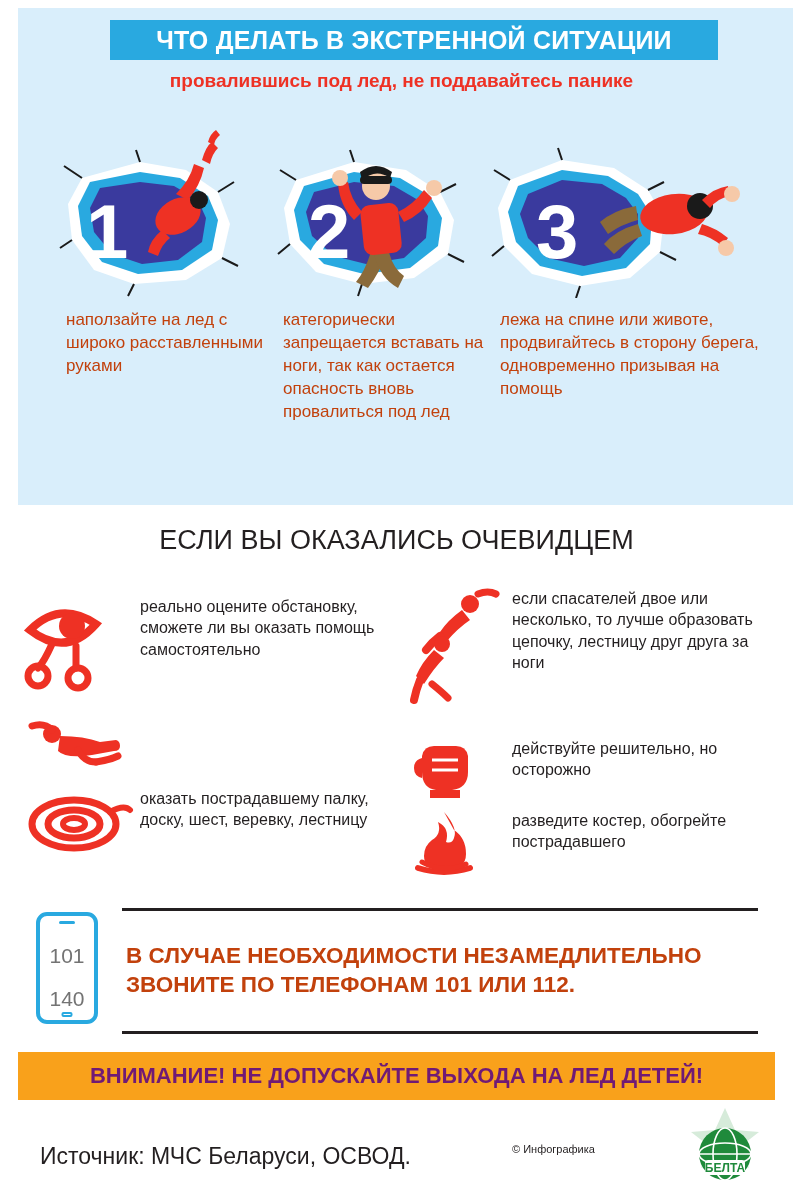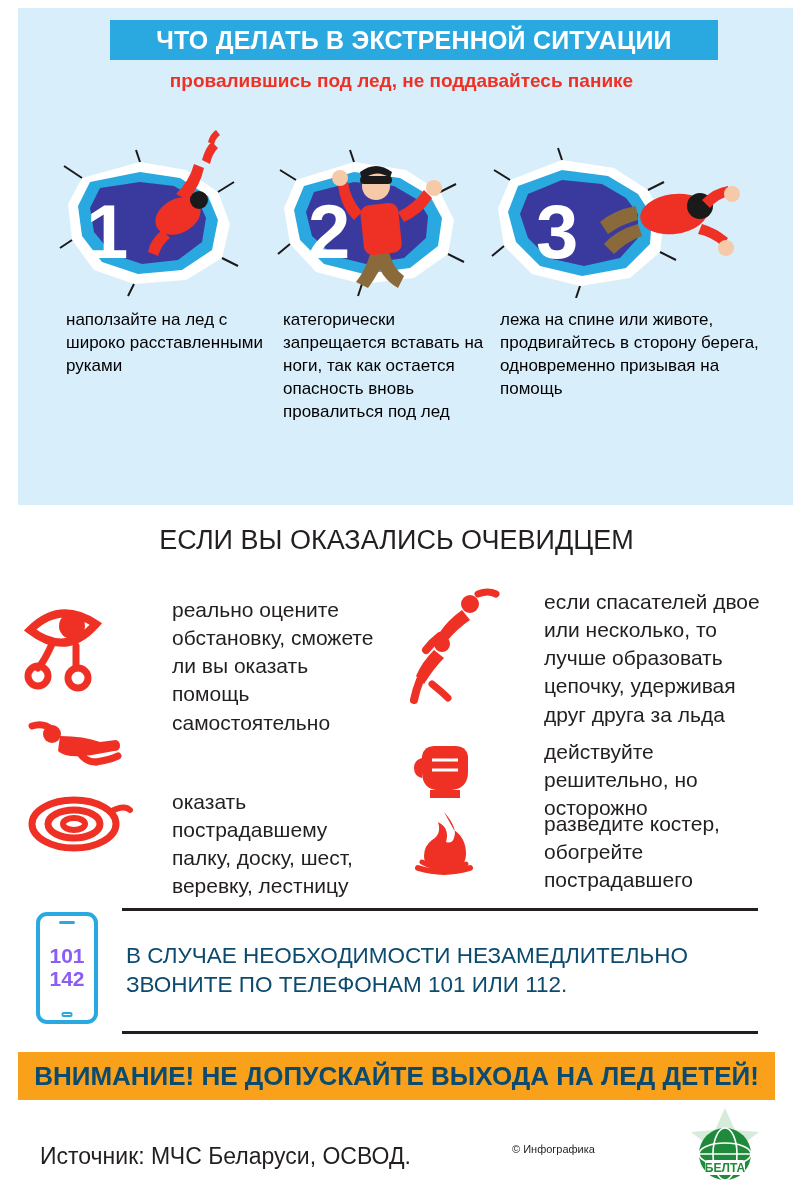--- a/index.html
+++ b/index.html
@@ -88,21 +88,21 @@
   .cols {
     position: absolute;
     top: 300px;
     left: 0;
     width: 757px;
   }
   .col {
     position: absolute;
     font-size: 17px;
     line-height: 1.36;
-    color: #000000;
+    color: #c2410c;
   }
   .col-1 { left: 48px;  width: 200px; }
   .col-2 { left: 265px; width: 205px; }
   .col-3 { left: 482px; width: 262px; }
 
   
   .witness-title {
     position: absolute;
     left: 0;
     top: 525px;
@@ -123,24 +123,23 @@
   .w-item {
     position: absolute;
     display: flex;
     align-items: flex-start;
   }
   .w-icon {
     flex: 0 0 auto;
     position: relative;
   }
   .w-text {
-    font-size: 21px;
+    font-size: 16px;
     line-height: 1.34;
     color: #231f20;
-    margin-left: 32px;
   }
 
   .w1 { left: 22px;  top: 18px;  width: 360px; }
   .w2 { left: 22px;  top: 134px; width: 360px; }
   .w3 { left: 22px;  top: 210px; width: 370px; }
   .w4 { left: 408px; top: 10px;  width: 375px; }
   .w5 { left: 408px; top: 160px; width: 375px; }
   .w6 { left: 408px; top: 232px; width: 375px; }
 
   
@@ -169,23 +168,24 @@
     right: 5px;
     bottom: 12px;
     background: #ffffff;
     display: flex;
     flex-direction: column;
     align-items: center;
     justify-content: center;
     line-height: 1.08;
   }
   .phone-screen span {
-    color: #8b5cf6;
+    color: #737373;
     font-size: 21px;
-    font-weight: bold;
+    font-weight: normal;
+    margin-top: 20px;
   }
   .phone-notch {
     position: absolute;
     left: 50%;
     transform: translateX(-50%);
     top: 5px;
     width: 16px;
     height: 3px;
     background: #29a9e0;
     border-radius: 2px;
@@ -207,41 +207,41 @@
     top: 0;
     right: 0;
     height: 120px;
     border-top: 3px solid #231f20;
     border-bottom: 3px solid #231f20;
     display: flex;
     align-items: center;
   }
   .call-box span {
     font-size: 22.5px;
-    font-weight: normal;
+    font-weight: bold;
     line-height: 1.28;
-    color: #0c4a6e;
+    color: #c2410c;
     padding-left: 4px;
   }
 
   
   .attention {
     position: absolute;
     left: 18px;
     top: 1052px;
     width: 757px;
     height: 48px;
     background: #f9a11b;
     display: flex;
     align-items: center;
     justify-content: center;
   }
   .attention span {
-    color: #0c4a6e;
-    font-size: 26px;
+    color: #701a75;
+    font-size: 22px;
     font-weight: bold;
     white-space: nowrap;
   }
 
   
   .footer-source {
     position: absolute;
     left: 40px;
     top: 1143px;
     font-size: 23px;
@@ -396,21 +396,21 @@
         <circle cx="62" cy="16" r="9" fill="#ee3124"></circle>
         <path d="M70 6 q10 -4 18 0" stroke="#ee3124" stroke-width="7" fill="none" stroke-linecap="round"></path>
         <path d="M54 22 q-14 10 -22 22 l6 10 q12 -14 24 -22 z" fill="#ee3124"></path>
         <path d="M32 48 q-8 6 -14 14" stroke="#ee3124" stroke-width="8" fill="none" stroke-linecap="round"></path>
         <circle cx="34" cy="56" r="8" fill="#ee3124"></circle>
         <path d="M26 62 q-12 12 -18 26 l8 8 q10 -16 20 -26 z" fill="#ee3124"></path>
         <path d="M12 92 q-4 10 -6 20" stroke="#ee3124" stroke-width="8" fill="none" stroke-linecap="round"></path>
         <path d="M24 96 q10 8 16 14" stroke="#ee3124" stroke-width="7" fill="none" stroke-linecap="round"></path>
       </svg>
     </div>
-    <div class="w-text">если спасателей двое или несколько, то лучше образовать цепочку, удерживая друг друга за льда</div>
+    <div class="w-text">если спасателей двое или несколько, то лучше образовать цепочку, лестницу друг друга за ноги</div>
   </div>
 
   <div class="w-item w5">
     <div class="w-icon" style="width:104px;">
       <svg class="ic" width="72" height="62" viewBox="0 0 72 62">
         <path d="M14 18 q2 -10 12 -10 h22 q10 0 12 10 v16 q0 16 -16 18 h-16 q-14 -2 -14 -18 z" fill="#ee3124"></path>
         <path d="M14 20 q-8 2 -8 10 t8 10" fill="#ee3124"></path>
         <g stroke="#ffffff" stroke-width="3">
           <path d="M24 22 h26 M24 32 h26"></path>
         </g>
@@ -430,21 +430,21 @@
     </div>
     <div class="w-text">разведите костер, обогрейте пострадавшего</div>
   </div>
 </div>
 
 <div class="phone-block">
   <div class="phone-shape">
     <div class="phone-notch"></div>
     <div class="phone-screen">
       <span>101</span>
-      <span>142</span>
+      <span>140</span>
     </div>
     <div class="phone-home"></div>
   </div>
   <div class="call-box">
     <span>В СЛУЧАЕ НЕОБХОДИМОСТИ НЕЗАМЕДЛИТЕЛЬНО ЗВОНИТЕ ПО ТЕЛЕФОНАМ 101 ИЛИ 112.</span>
   </div>
 </div>
 
 <div class="attention">
   <span>ВНИМАНИЕ! НЕ ДОПУСКАЙТЕ ВЫХОДА НА ЛЕД ДЕТЕЙ!</span>

